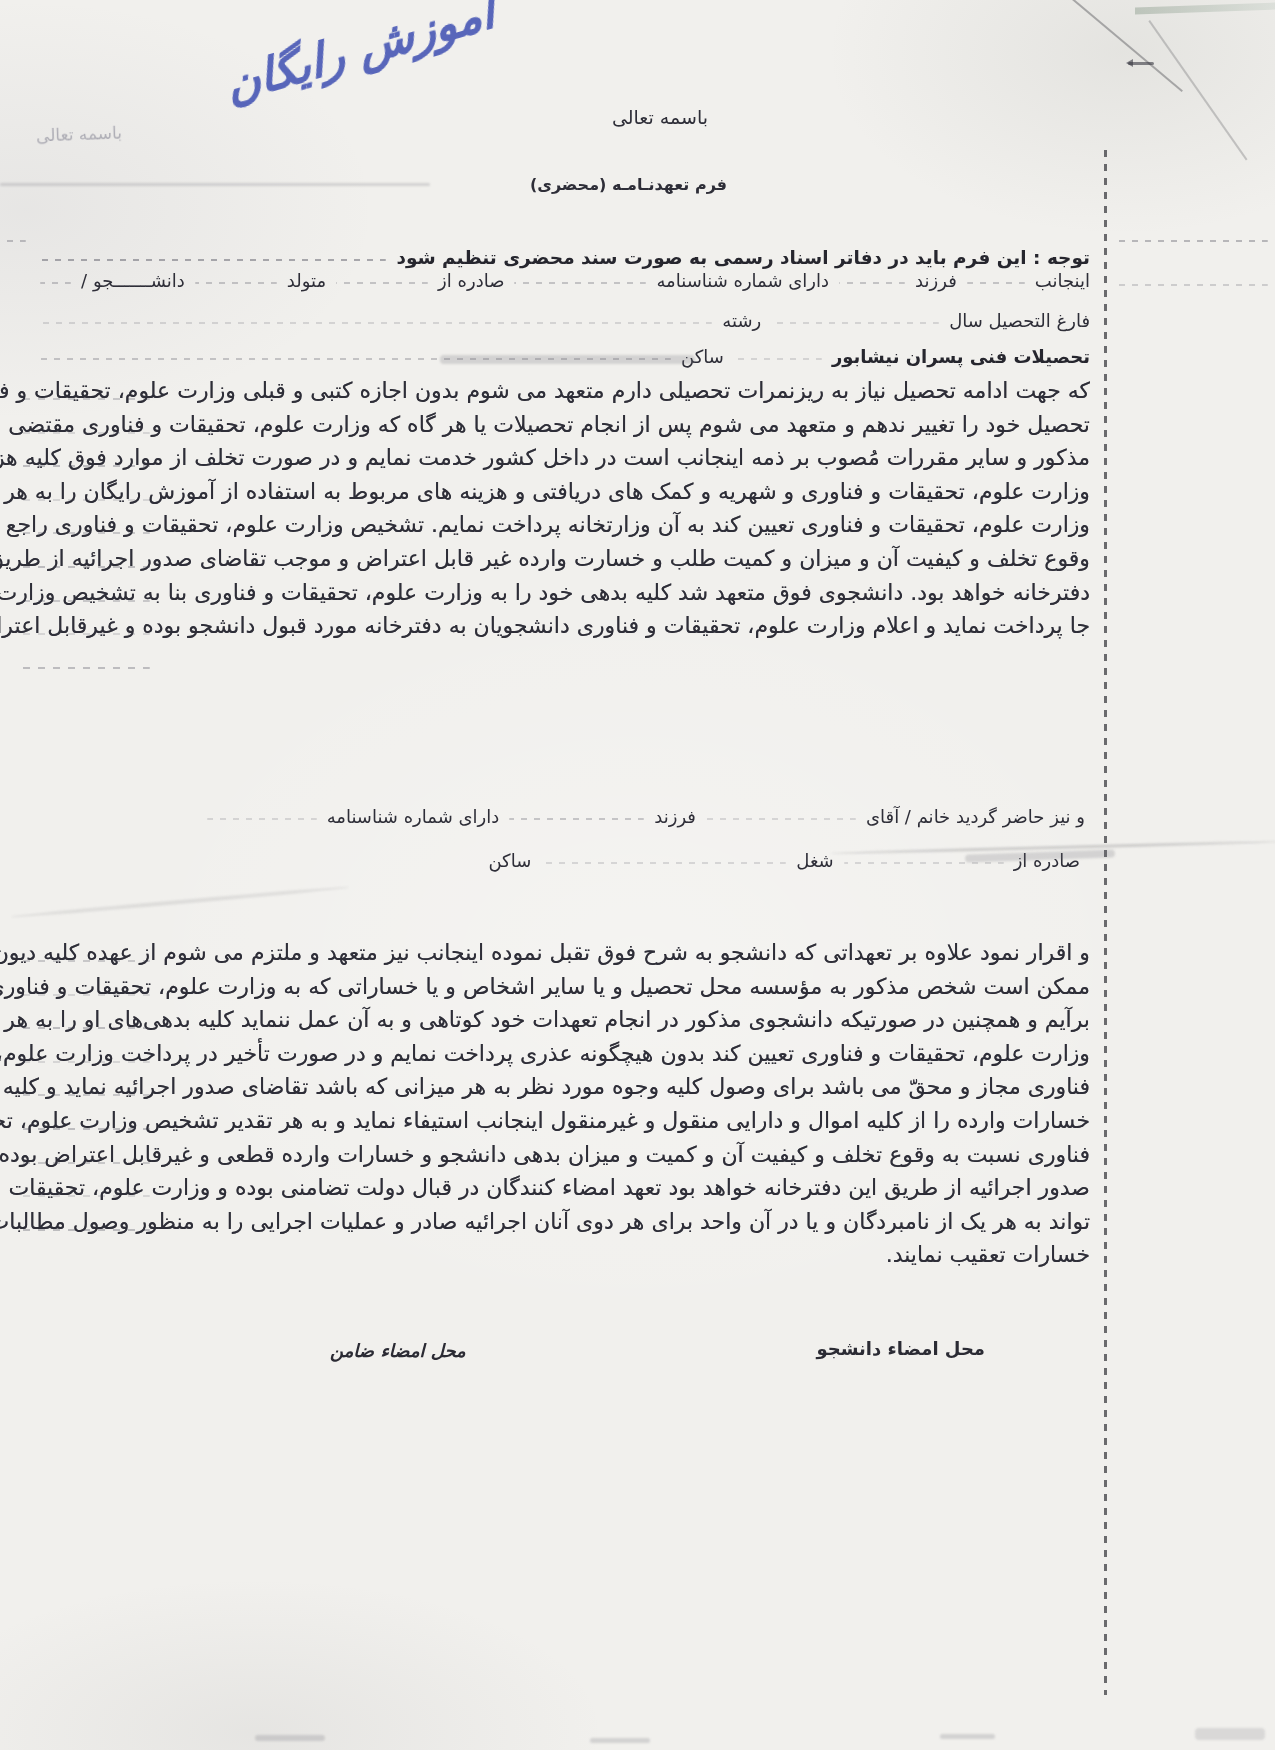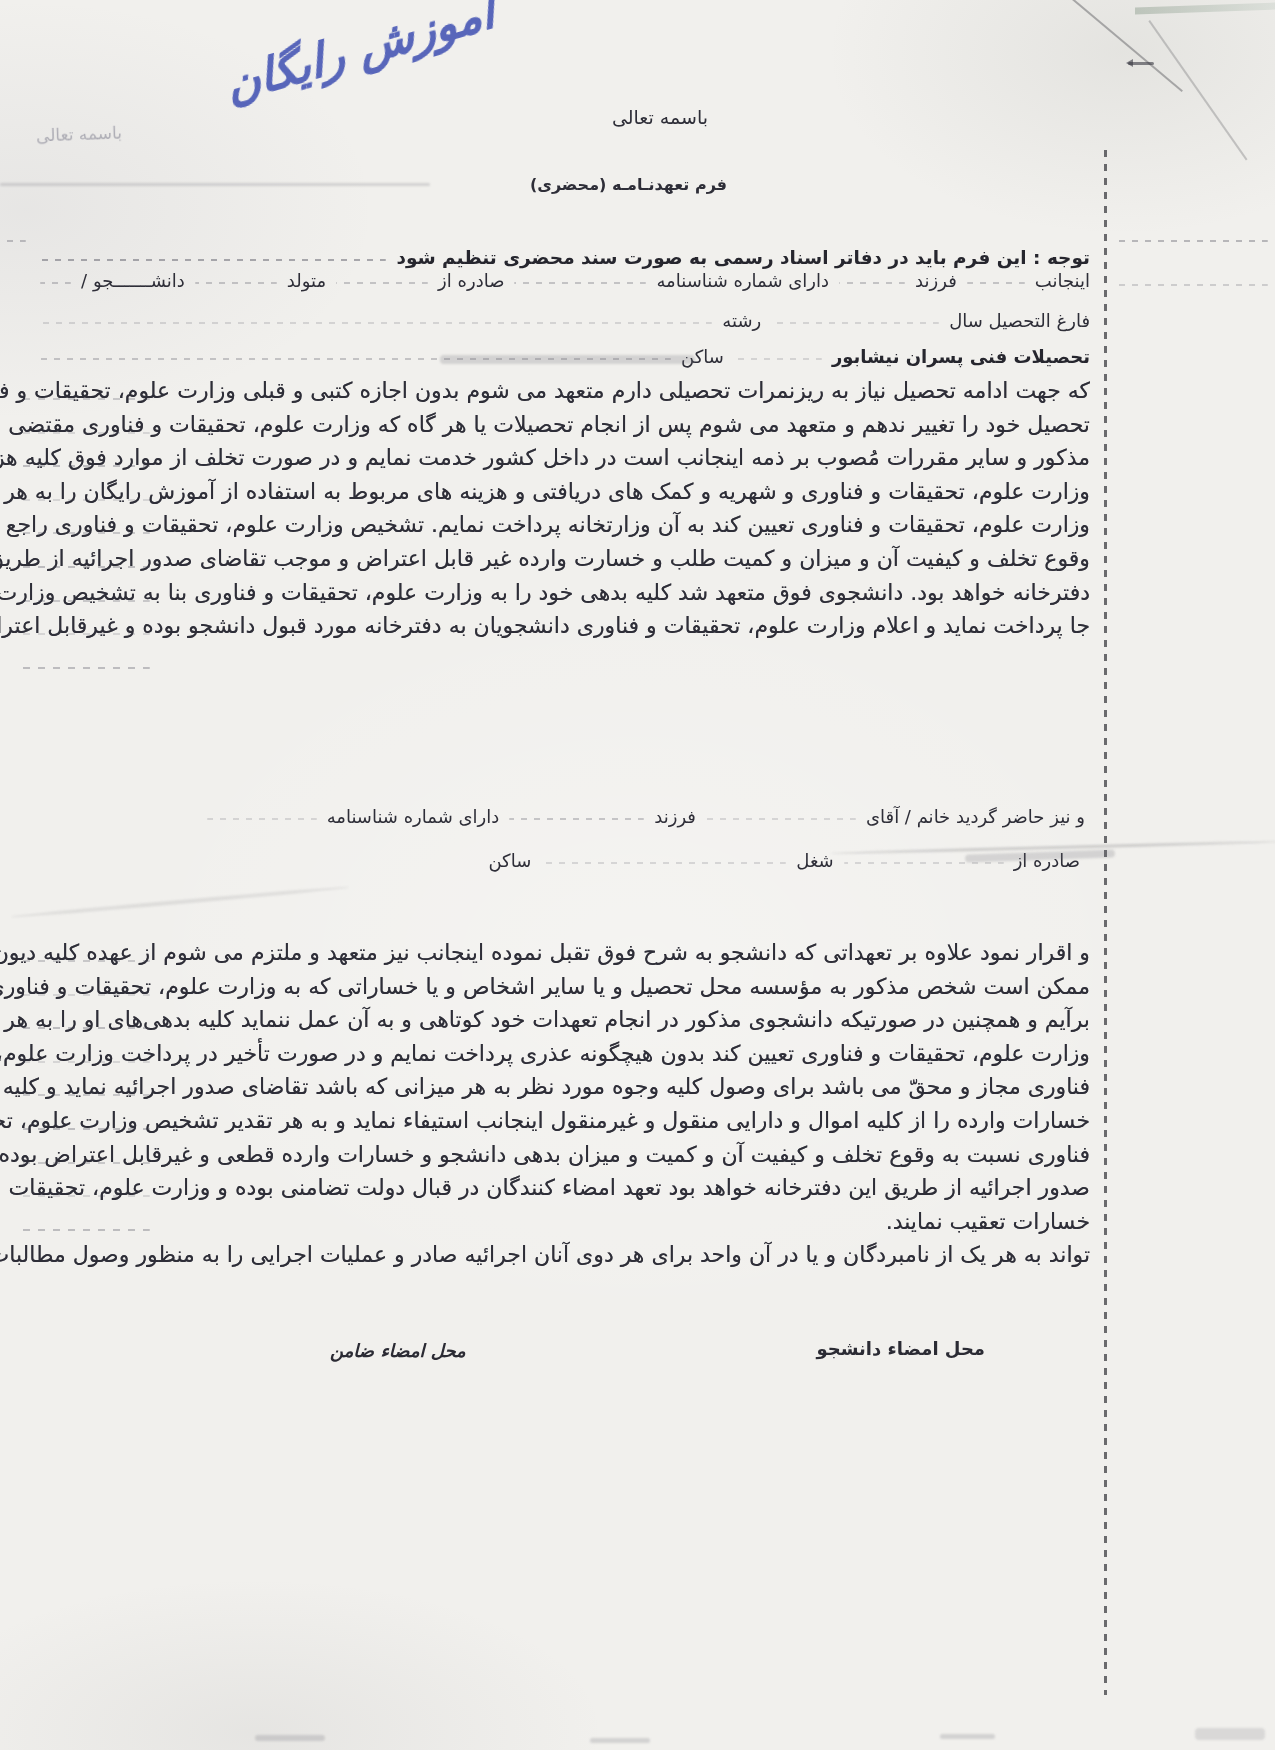--- a/index.html
+++ b/index.html
@@ -181,22 +181,22 @@
 
   <div class="abs para" style="top:936px;margin-left:43px;">
     <div class="pline">و اقرار نمود علاوه بر تعهداتی که دانشجو به شرح فوق تقبل نموده اینجانب نیز متعهد و ملتزم می شوم از عهده کلیه دیون و قروضی که</div>
     <div class="pline">ممکن است شخص مذکور به مؤسسه محل تحصیل و یا سایر اشخاص و یا خساراتی که به وزارت علوم، تحقیقات و فناوری وارد شود</div>
     <div class="pline">برآیم و همچنین در صورتیکه دانشجوی مذکور در انجام تعهدات خود کوتاهی و به آن عمل ننماید کلیه بدهی‌های او را به هر میزانی که</div>
     <div class="pline">وزارت علوم، تحقیقات و فناوری تعیین کند بدون هیچگونه عذری پرداخت نمایم و در صورت تأخیر در پرداخت وزارت علوم، تحقیقات و</div>
     <div class="pline">فناوری مجاز و محقّ می باشد برای وصول کلیه وجوه مورد نظر به هر میزانی که باشد تقاضای صدور اجرائیه نماید و کلیه طلب خود و</div>
     <div class="pline">خسارات وارده را از کلیه اموال و دارایی منقول و غیرمنقول اینجانب استیفاء نماید و به هر تقدیر تشخیص وزارت علوم، تحقیقات و</div>
     <div class="pline">فناوری نسبت به وقوع تخلف و کیفیت آن و کمیت و میزان بدهی دانشجو و خسارات وارده قطعی و غیرقابل اعتراض بوده و موجب</div>
     <div class="pline">صدور اجرائیه از طریق این دفترخانه خواهد بود تعهد امضاء کنندگان در قبال دولت تضامنی بوده و وزارت علوم، تحقیقات و فناوری می</div>
+    <div class="pline">تواند به هر یک از نامبردگان و یا در آن واحد برای هر دوی آنان اجرائیه صادر و عملیات اجرایی را به منظور وصول مطالبات دولت و</div>
     <div class="pline short">خسارات تعقیب نمایند.</div>
-    <div class="pline">تواند به هر یک از نامبردگان و یا در آن واحد برای هر دوی آنان اجرائیه صادر و عملیات اجرایی را به منظور وصول مطالبات دولت و</div>
   </div>
   <div class="abs rules" style="top:936px;">
     <div class="rule"></div>
       <div class="rule"></div>
       <div class="rule"></div>
     <div class="rule"></div>
       <div class="rule"></div>
       <div class="rule"></div>
     <div class="rule"></div>
       <div class="rule"></div>

